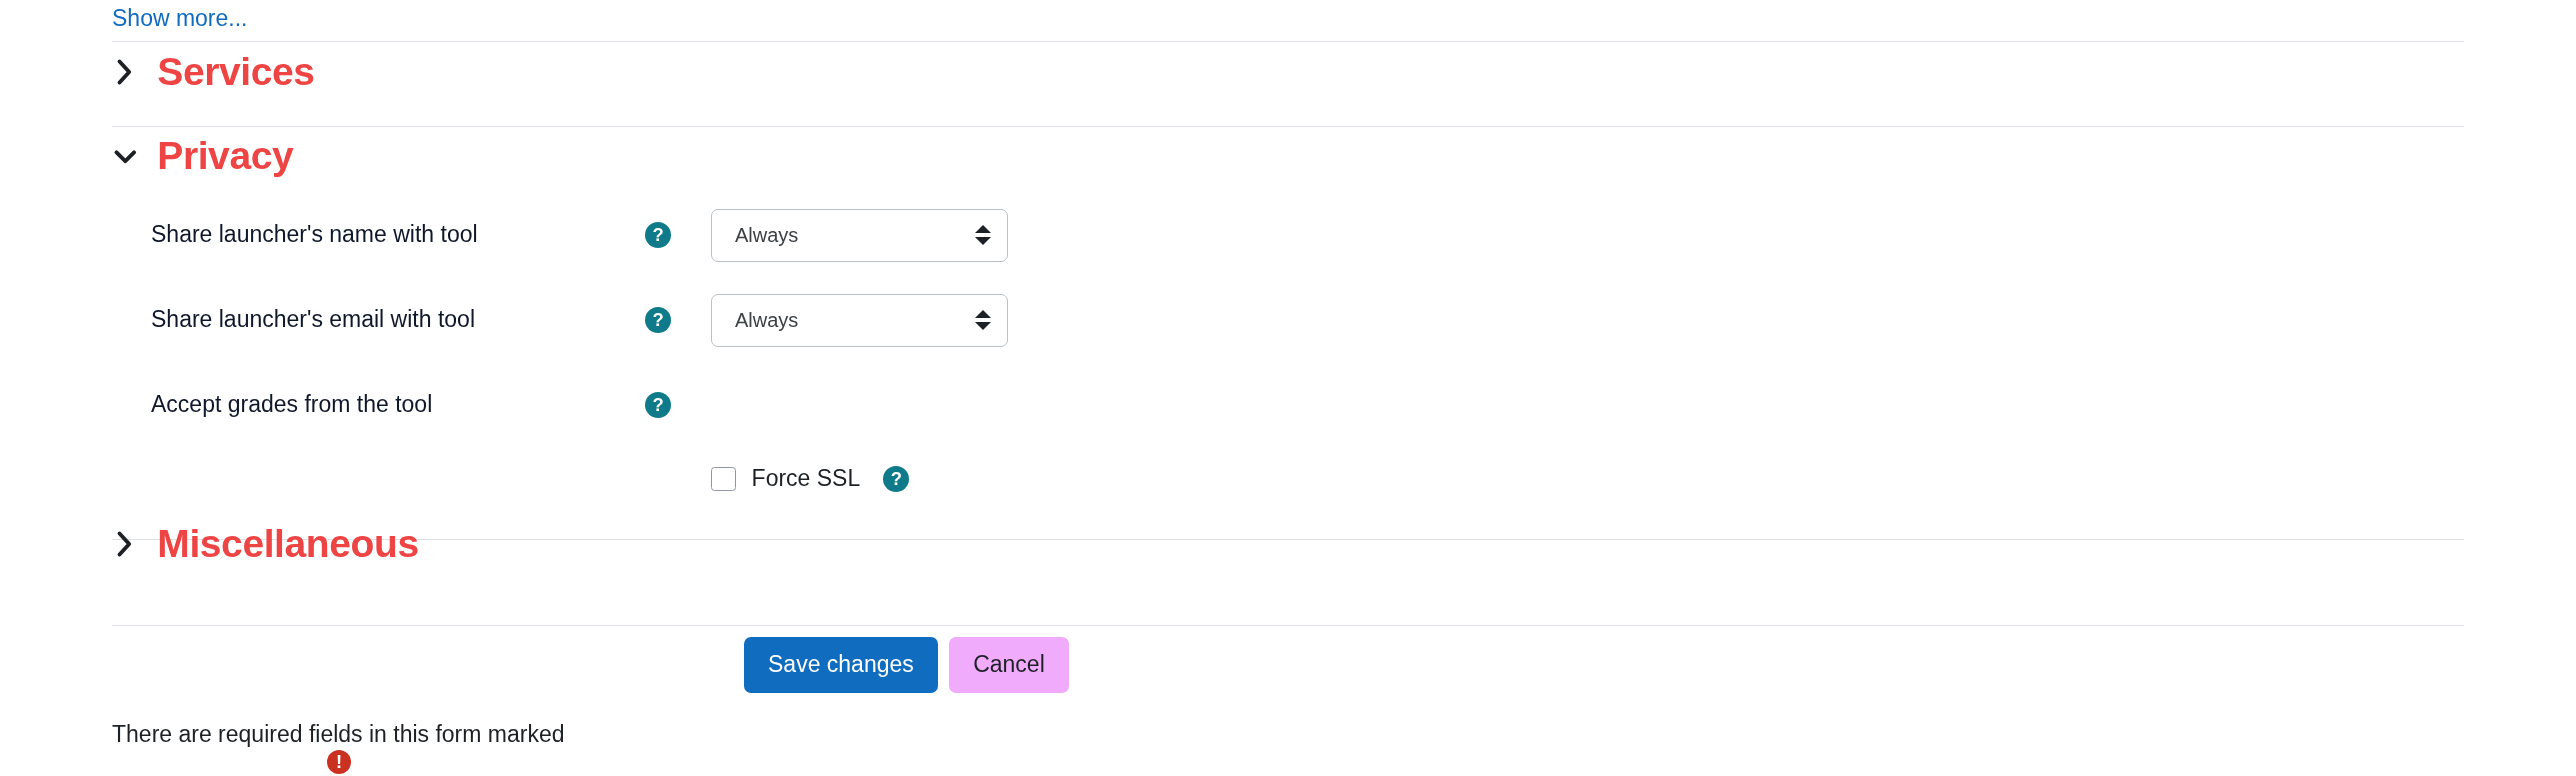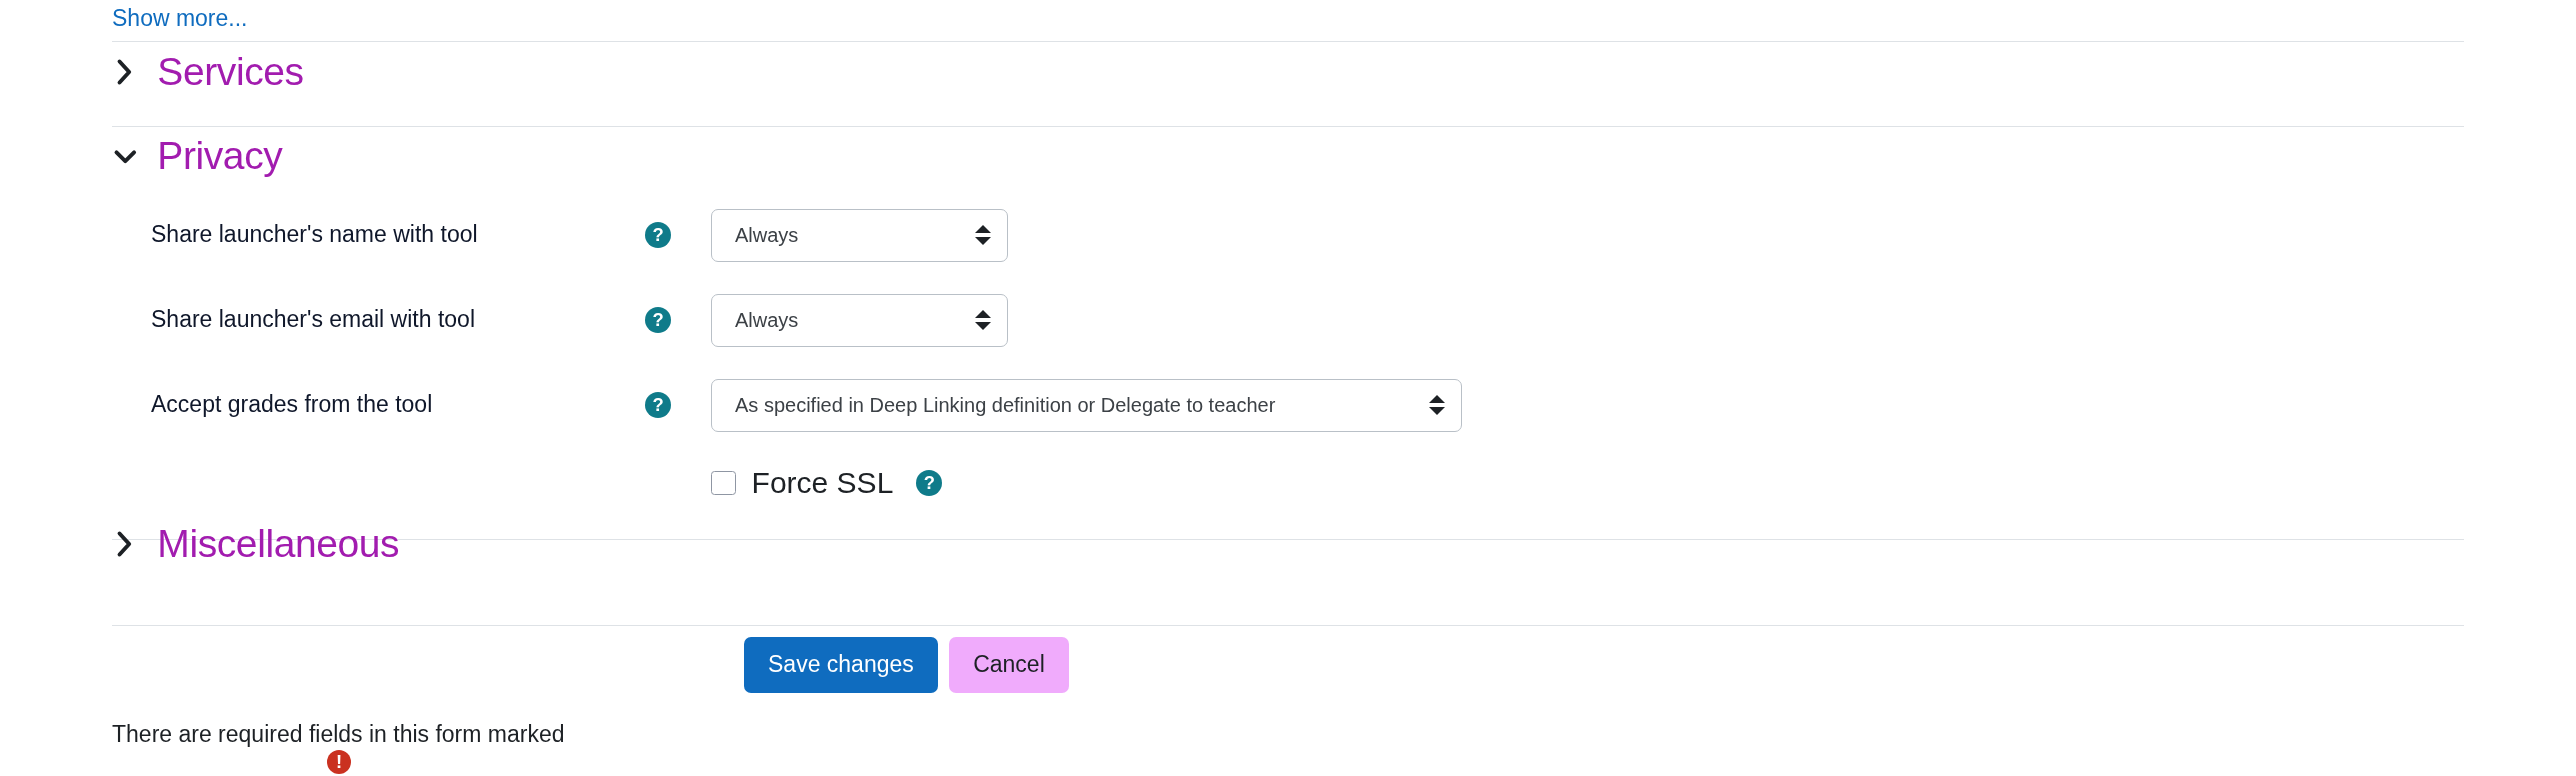--- a/index.html
+++ b/index.html
@@ -70,23 +70,23 @@
     flex: 0 0 auto;
     display: flex;
     align-items: center;
     justify-content: center;
     color: #1d2125;
   }
   .chev svg { display: block; }
 
   .section-title {
     font-size: 39px;
-    font-weight: normal;
+    font-weight: bold;
     letter-spacing: -0.4px;
-    color: #a21caf;
+    color: #ef4444;
     line-height: 1.1;
   }
 
   
   .form-row {
     position: absolute;
     left: 0;
     width: 2576px;
     height: 54px;
     display: flex;
@@ -186,21 +186,21 @@
     width: 24.6px;
     height: 24.6px;
     border: 1.8px solid #8f96a3;
     border-radius: 3.5px;
     background: #ffffff;
     box-sizing: border-box;
     cursor: pointer;
     flex: 0 0 auto;
   }
   .check-label {
-    font-size: 30px;
+    font-size: 23px;
     color: #1d2125;
     line-height: 1.2;
     cursor: pointer;
   }
   .check-help {
     position: static;
     transform: none;
     margin-left: 7px;
   }
 
@@ -316,27 +316,20 @@
       <span class="select-arrows">
         <span class="up"></span>
           <span class="down"></span>
       </span>
     </div>
   </div>
 
   <div class="form-row row-3">
     <label class="row-label">Accept grades from the tool</label>
     <span class="help-icon">?</span>
-    <div class="select-box select-lg">
-      <span class="select-value">As specified in Deep Linking definition or Delegate to teacher</span>
-      <span class="select-arrows">
-        <span class="up"></span>
-          <span class="down"></span>
-      </span>
-    </div>
   </div>
 
   <div class="check-row">
     <span class="checkbox"></span>
     <span class="check-label">Force SSL</span>
     <span class="help-icon check-help">?</span>
   </div>
 
   <div class="divider divider-misc-t"></div>
 

